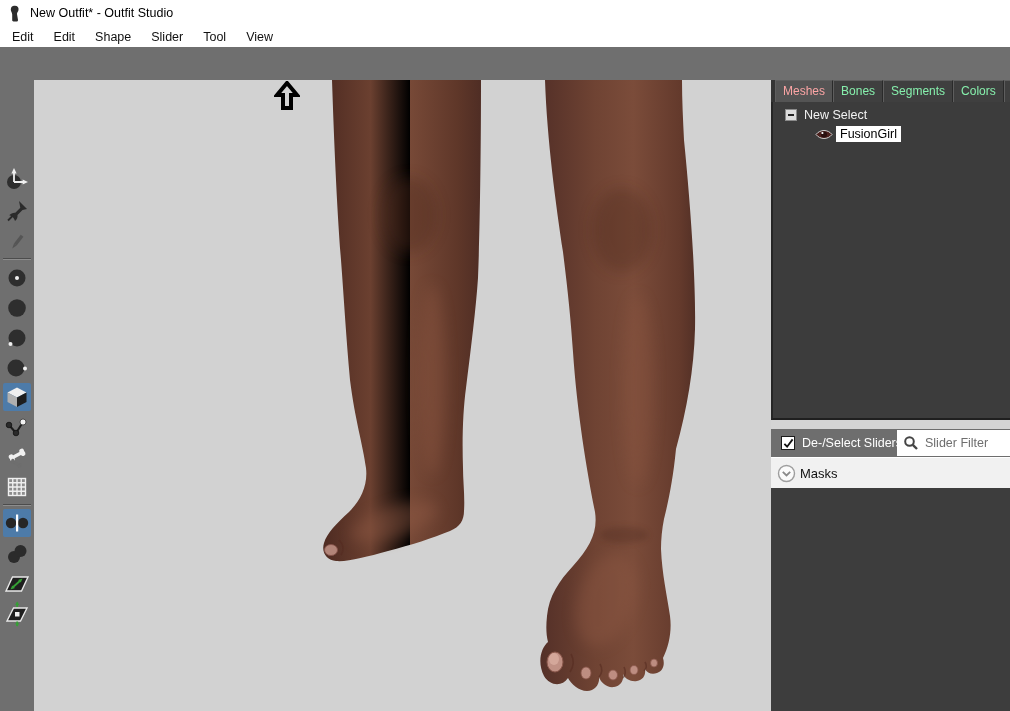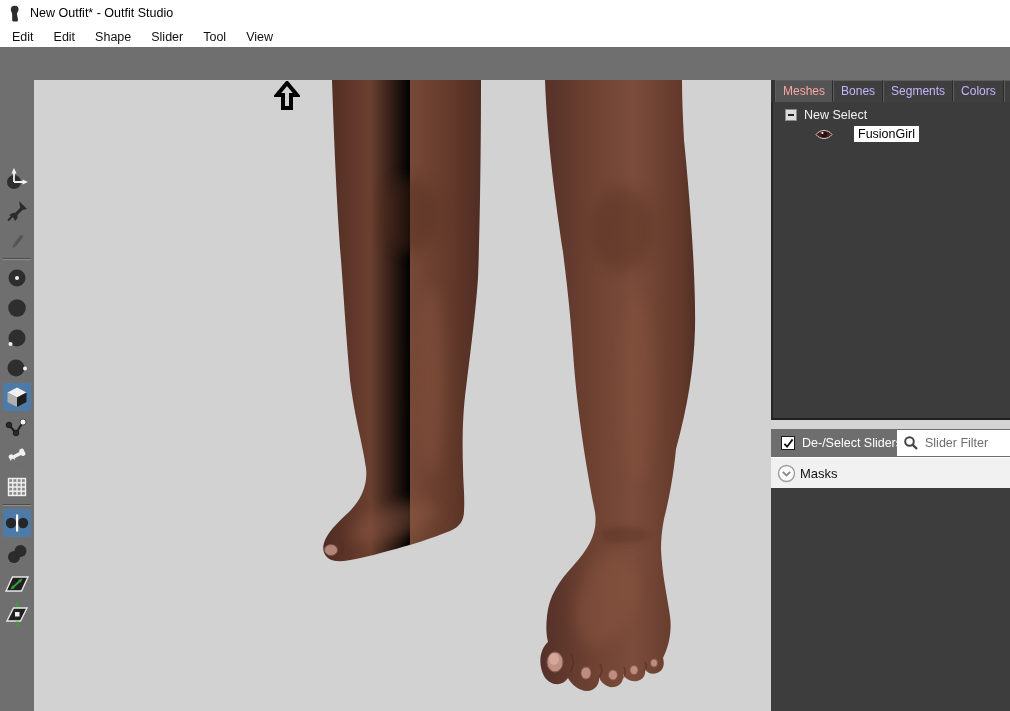--- a/index.html
+++ b/index.html
@@ -47,31 +47,31 @@
   .viewport{left:34px;top:80px;width:737px;height:631px;background:#d2d2d2;}
   .tooltip{position:absolute;left:255px;top:16px;height:20px;line-height:20px;
            background:#f2f2f2;border:1px solid #9a9a9a;color:#3c3c3c;
            font-size:12px;padding:0 6px;white-space:nowrap;
            box-shadow:2px 2px 3px rgba(0,0,0,.25);z-index:5;}
   .cursor{position:absolute;left:240px;top:1px;z-index:6;}
 
   
   .tabbar{left:771px;top:80px;width:239px;height:22px;background:#343434;
           display:flex;align-items:flex-end;padding-left:4px;box-sizing:border-box;}
-  .tab{height:21px;line-height:21px;padding:0 7px;font-size:12px;color:#c4b5fd;
+  .tab{height:21px;line-height:21px;padding:0 7px;font-size:12px;color:#86efac;
        background:#3f3f3f;border-left:1px solid #5e5e5e;border-top:1px solid #5e5e5e;
        border-right:1px solid #2a2a2a;}
   .tab.active{background:#545454;color:#fca5a5;}
   .treepanel{left:771px;top:102px;width:239px;height:318px;background:#3c3c3c;
              border-left:2px solid #262626;border-bottom:2px solid #1f1f1f;
              box-sizing:border-box;}
   .tree-row1{position:absolute;left:12px;top:6px;display:flex;align-items:center;}
   .tree-row2{position:absolute;left:42px;top:24px;display:flex;align-items:center;}
   .tree-label{font-size:12.5px;color:#f2f2f2;margin-left:7px;}
-  .tree-chip{font-size:12.5px;color:#000;background:#ffffff;padding:1px 4px;margin-left:21px;}
+  .tree-chip{font-size:12.5px;color:#000;background:#ffffff;padding:1px 4px;margin-left:3px;}
   .expander{width:12px;height:12px;background:#dcdcdc;border:1px solid #8a8a8a;
             box-sizing:border-box;display:flex;align-items:center;justify-content:center;}
   .expander .minus{width:6px;height:2px;background:#222;}
 
   .splitter{left:771px;top:420px;width:239px;height:9px;background:#d4d4d4;}
   .sliderrow{left:771px;top:429px;width:239px;height:28px;background:#6e6e6e;
              display:flex;align-items:center;}
   .checkbox{width:14px;height:14px;background:#fff;border:1px solid #1a1a1a;
             box-sizing:border-box;margin-left:10px;display:flex;align-items:center;
             justify-content:center;}

